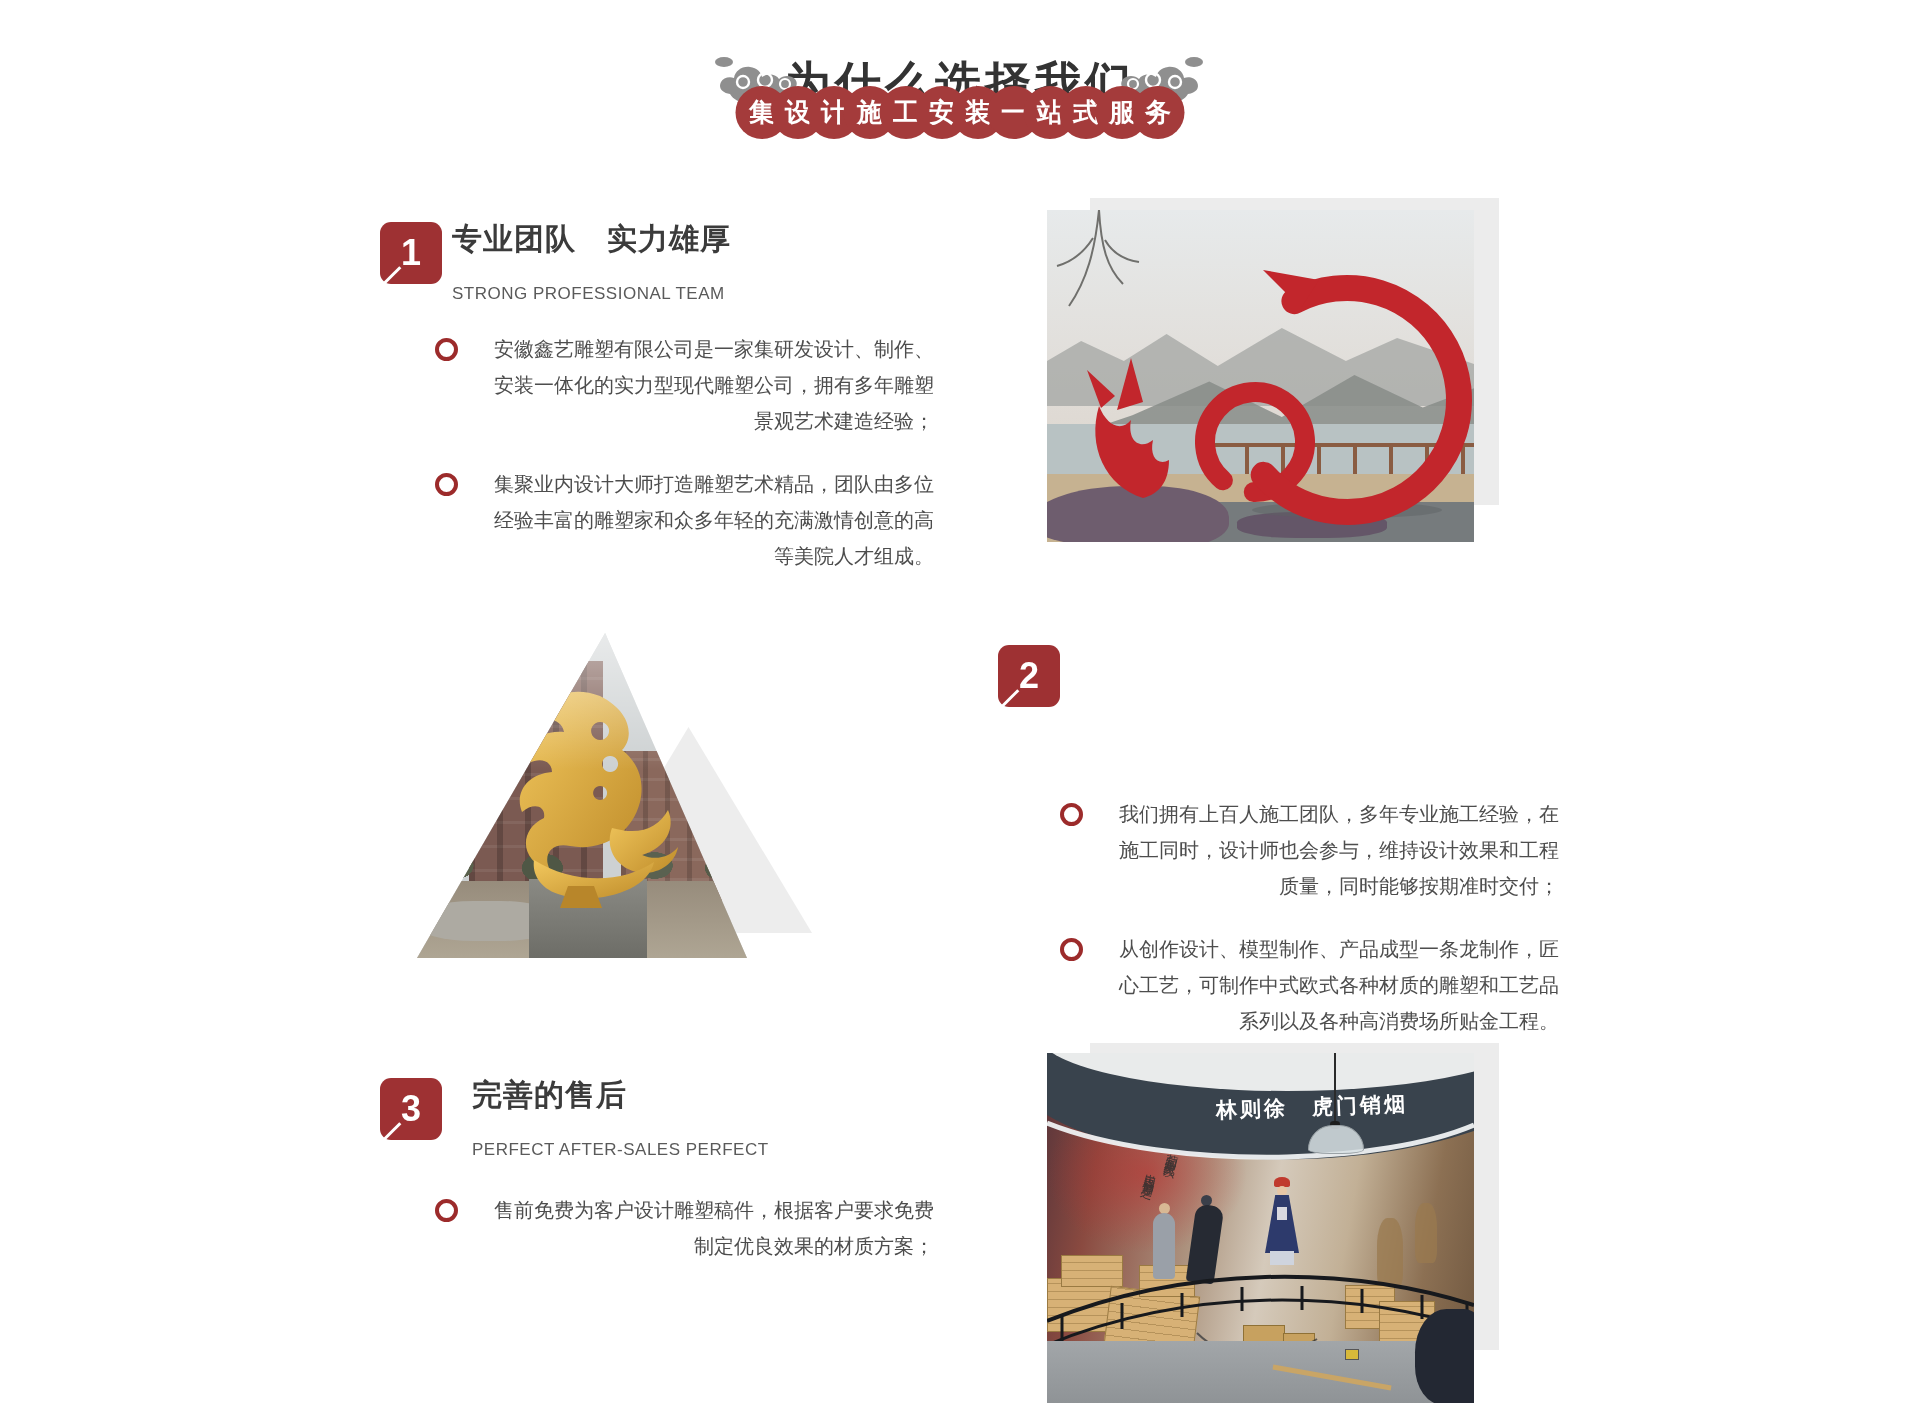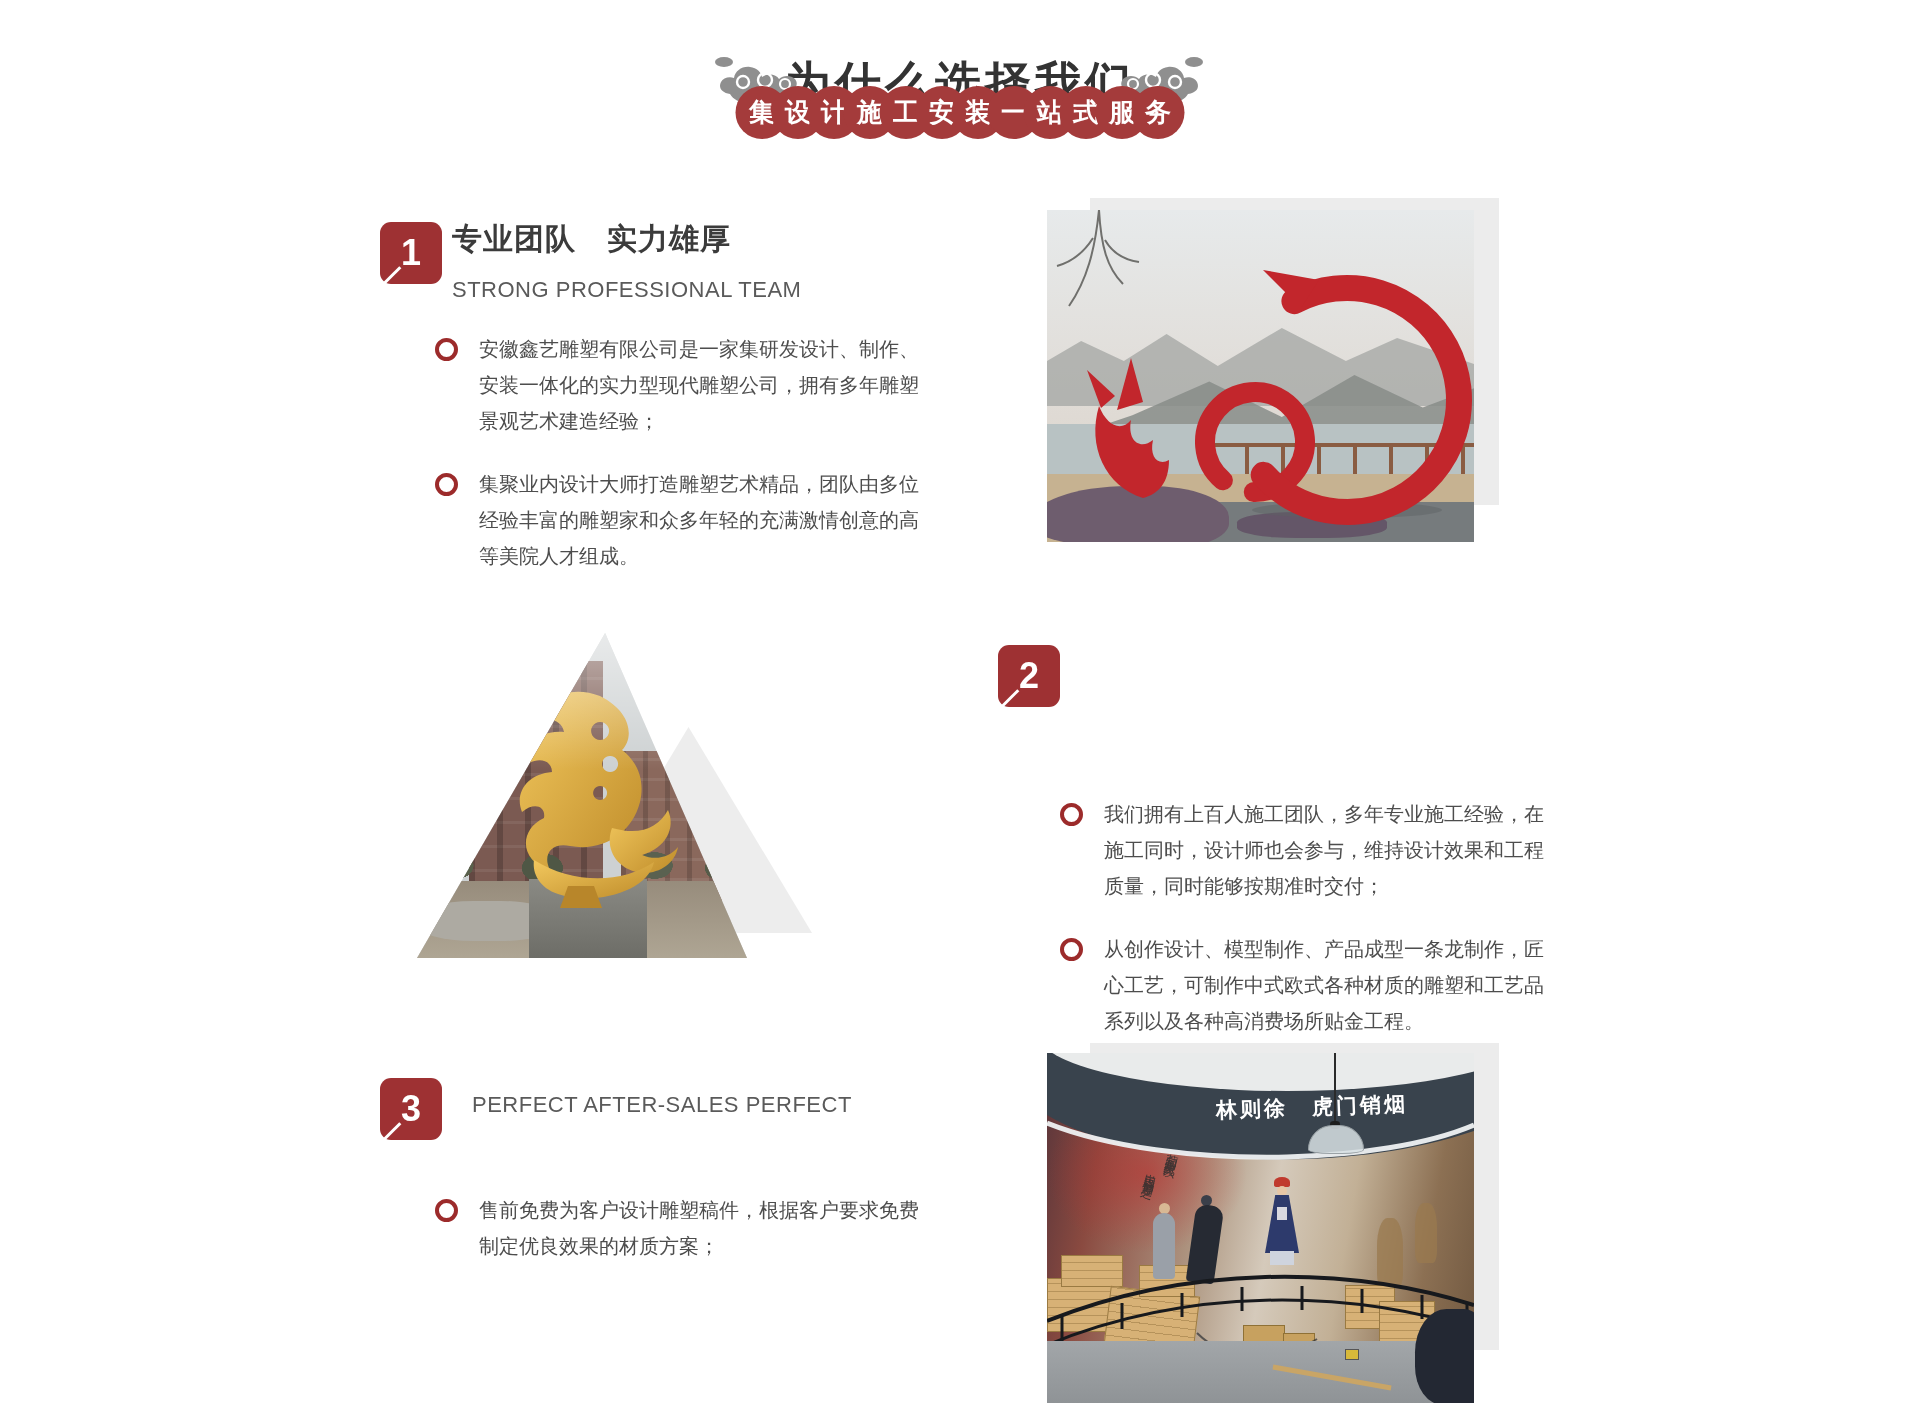--- a/index.html
+++ b/index.html
@@ -17,31 +17,31 @@
     align-items:center;justify-content:center;color:#fff;font-size:26px;font-weight:bold;flex:0 0 53px;}
   .rc + .rc{margin-left:-17px;}
 
   
   .badge{position:absolute;width:62px;height:62px;border-radius:11px;background:#9e3133;
     color:#fff;font-size:36px;font-weight:800;display:flex;align-items:center;justify-content:center;}
   .badge::after{content:"";position:absolute;left:-7px;bottom:4px;width:32px;height:3px;
     background:#fff;transform:rotate(-45deg);}
   .sec-head{position:absolute;}
   .sec-title{font-size:30px;font-weight:bold;color:#3b3b3b;letter-spacing:1px;}
-  .sec-sub{font-size:22px;color:#5a5a5a;margin-top:17px;letter-spacing:.5px;}
+  .sec-sub{font-size:17px;color:#5a5a5a;margin-top:24px;letter-spacing:.5px;}
   .s1-badge{left:380px;top:222px;}  .s1-head{left:452px;top:219px;}
   .s2-badge{left:998px;top:645px;}  .s2-head{left:1092px;top:642px;}
   .s3-badge{left:380px;top:1078px;} .s3-head{left:472px;top:1075px;}
 
   
   .bullets{position:absolute;width:500px;}
   .s1-bullets{left:435px;top:331px;}
   .s2-bullets{left:1060px;top:796px;}
   .s3-bullets{left:435px;top:1192px;}
-  .bullet{display:flex;margin-bottom:27px;}
+  .bullet{display:flex;margin-bottom:27px;text-align:right;}
   .ring{flex:0 0 15px;width:15px;height:15px;border:4px solid #9c2b2b;border-radius:50%;
     margin-top:7px;margin-right:21px;background:#fff;}
   .btext{font-size:20px;line-height:36px;color:#4d4d4d;width:455px;}
 
   
   .photo-frame{position:absolute;}
   .backdrop{position:absolute;background:#ececec;}
   .photo{position:absolute;overflow:hidden;}
   .pf1{left:1047px;top:198px;width:452px;height:344px;}
   .pf1 .backdrop{left:43px;top:0;width:409px;height:307px;}
@@ -239,20 +239,21 @@
       <span class="btext">我们拥有上百人施工团队，多年专业施工经验，在施工同时，设计师也会参与，维持设计效果和工程质量，同时能够按期准时交付；</span>
     </div>
     <div class="bullet">
       <span class="ring"></span>
       <span class="btext">从创作设计、模型制作、产品成型一条龙制作，匠心工艺，可制作中式欧式各种材质的雕塑和工艺品系列以及各种高消费场所贴金工程。</span>
     </div>
   </div>
 
   <div class="badge s3-badge">3</div>
   <div class="sec-head s3-head">
+    <div class="sec-title">完善的售后</div>
     <div class="sec-sub">PERFECT AFTER-SALES PERFECT</div>
   </div>
   <div class="bullets s3-bullets">
     <div class="bullet">
       <span class="ring"></span>
       <span class="btext">售前免费为客户设计雕塑稿件，根据客户要求免费制定优良效果的材质方案；</span>
     </div>
   </div>
 
   <div class="photo-frame pf3">

